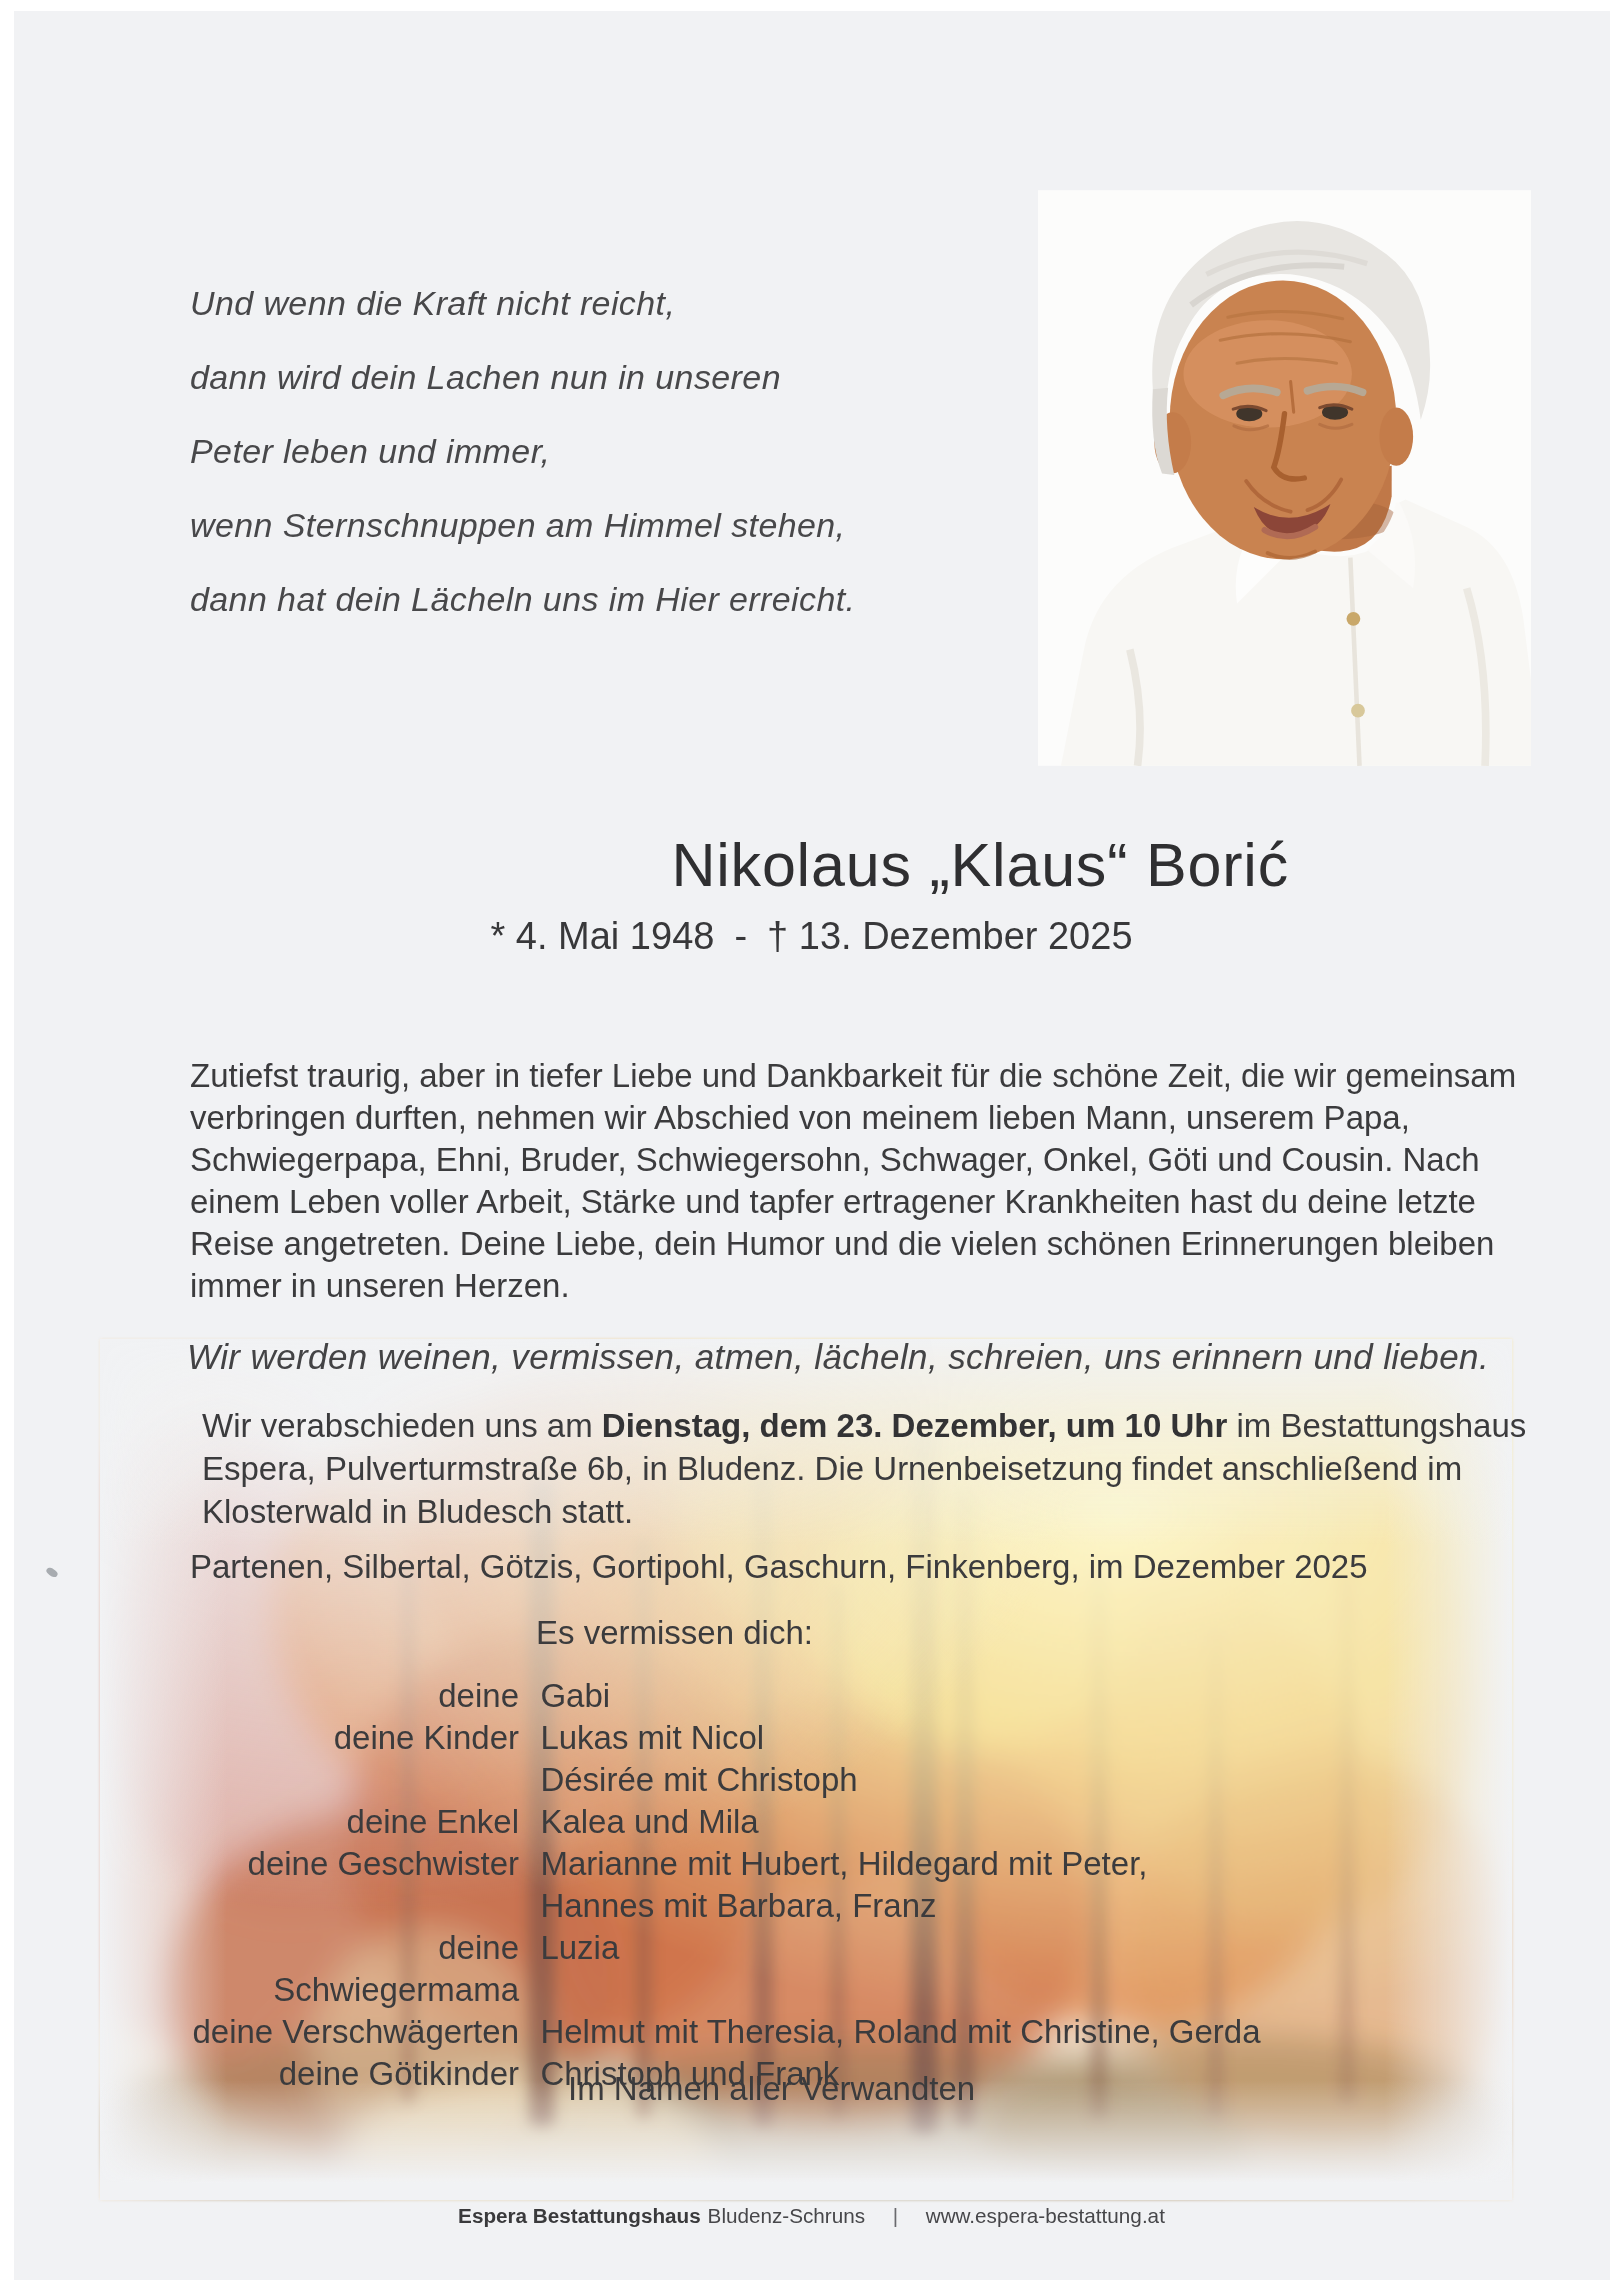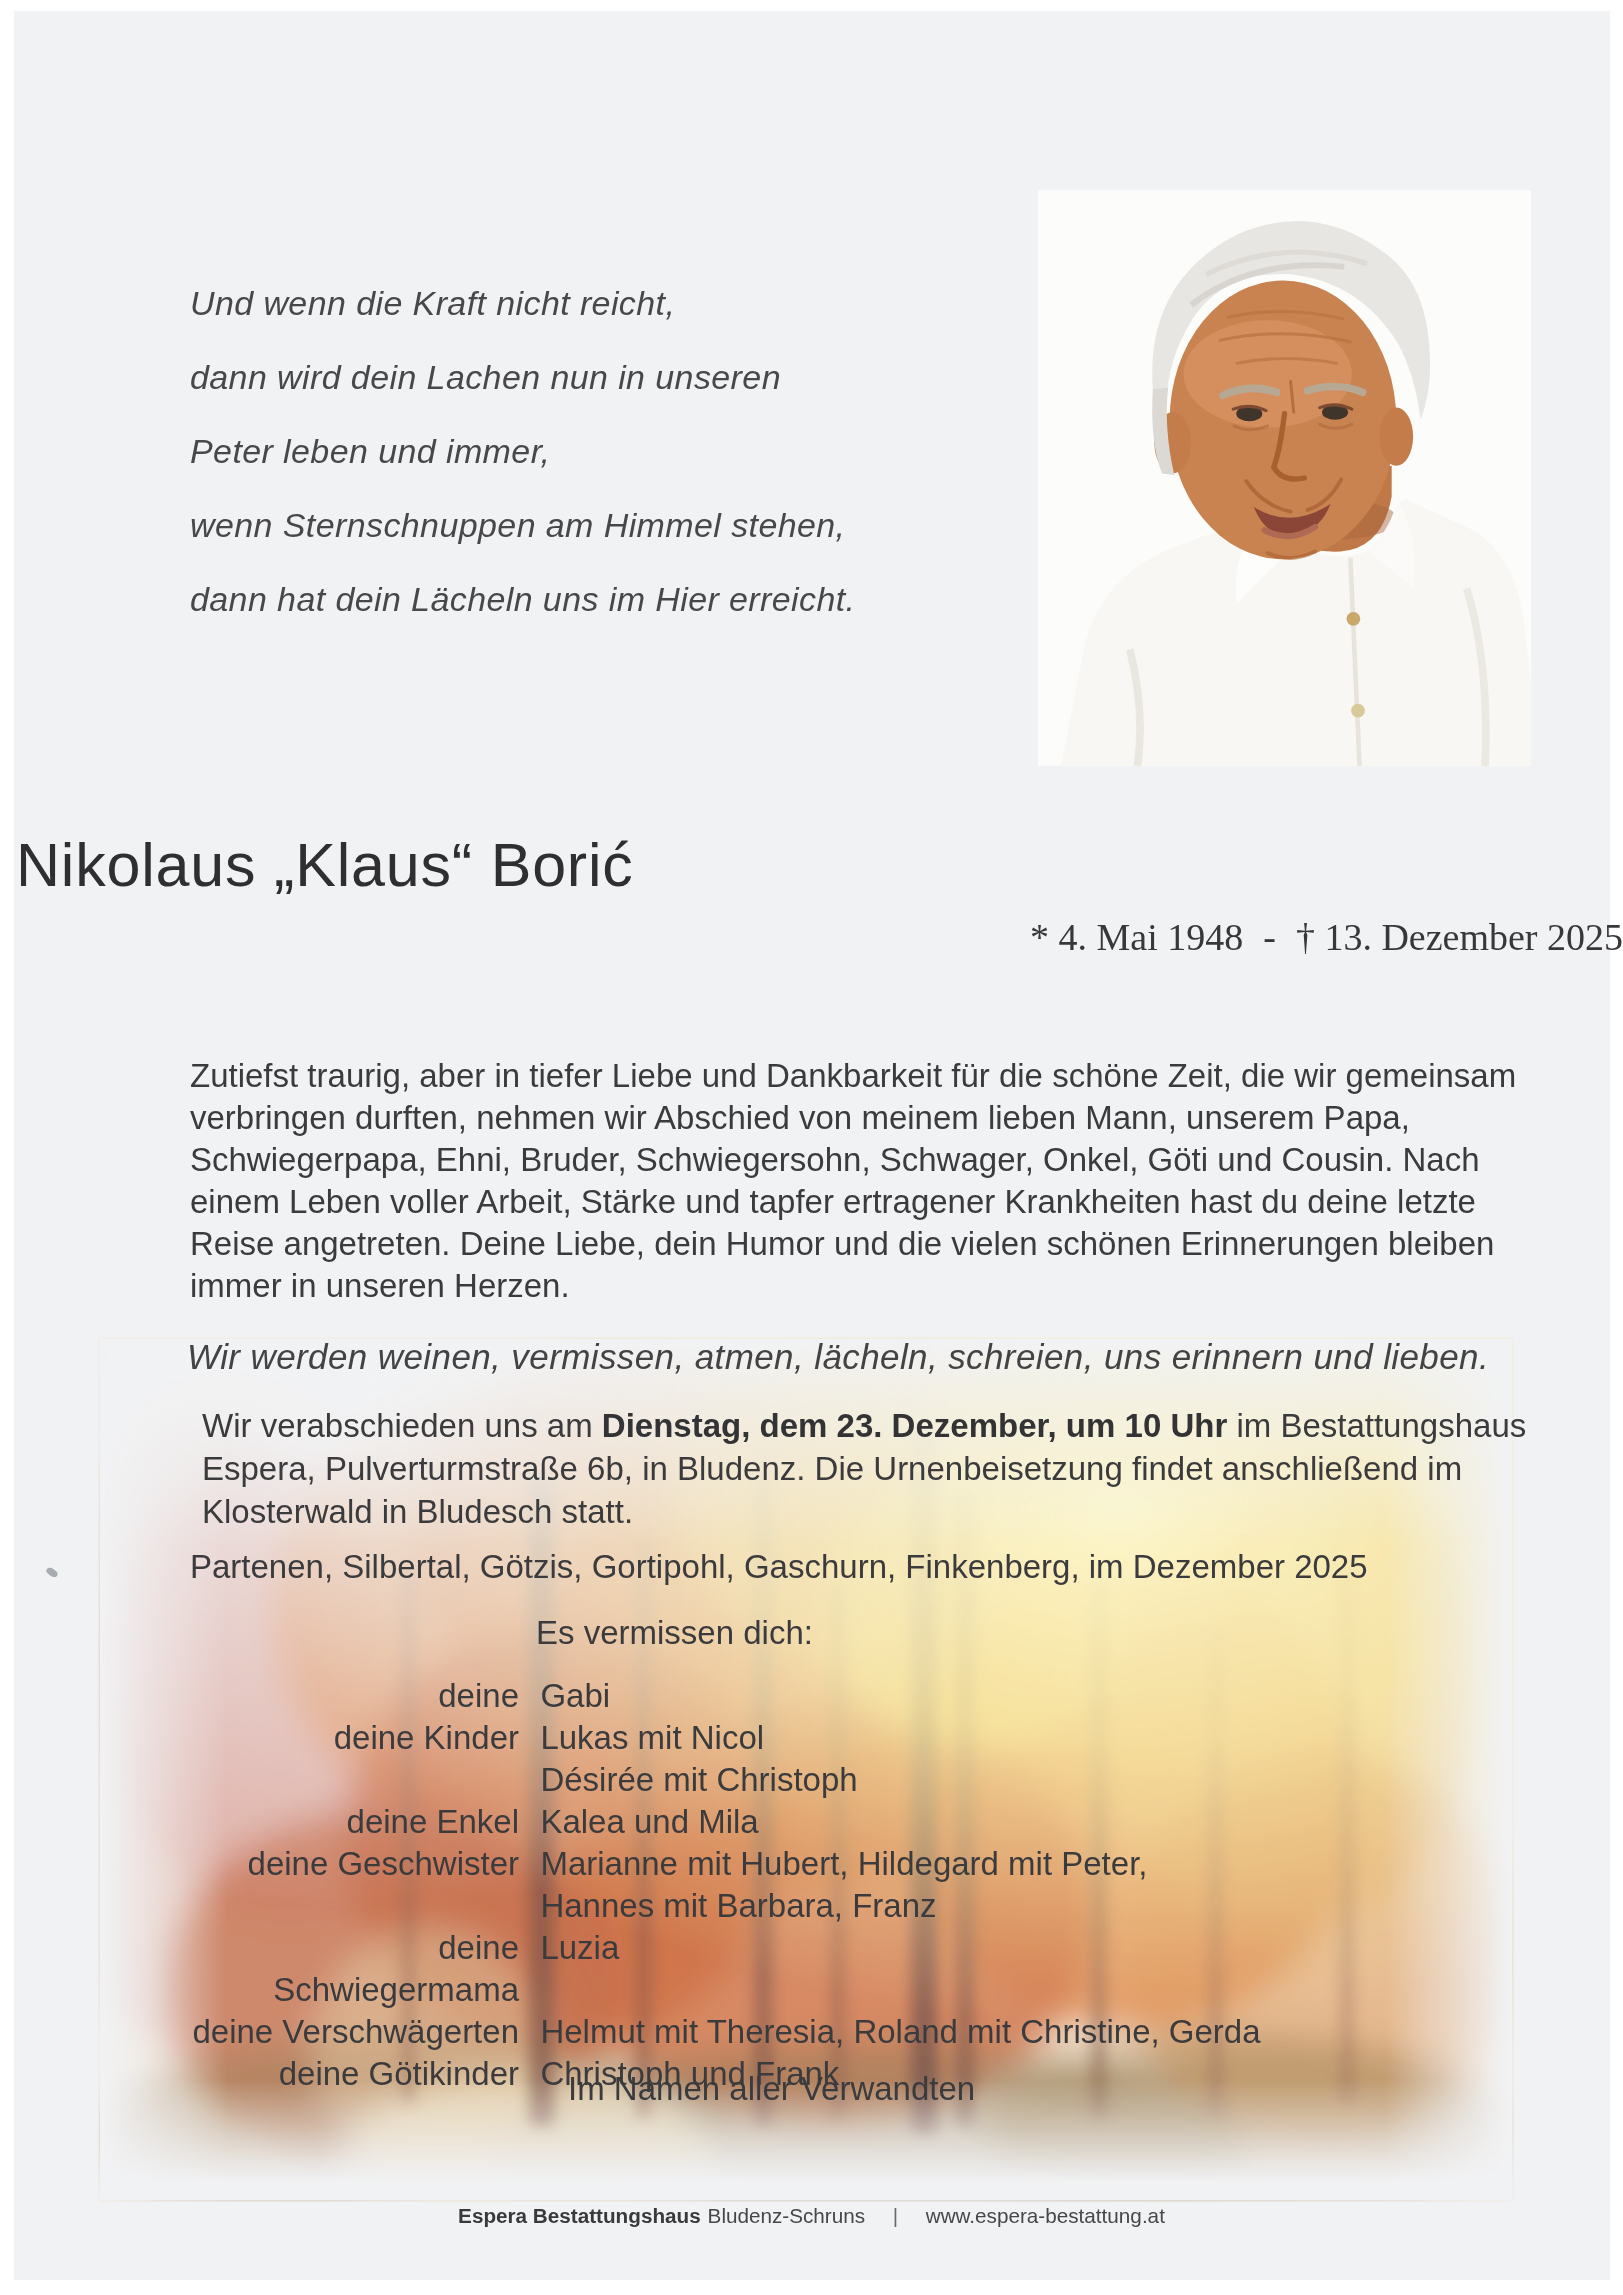--- a/index.html
+++ b/index.html
@@ -15,24 +15,24 @@
 
   
   .poem{left:190px;top:266px;font-size:34px;font-style:italic;line-height:74px;color:#48484a;letter-spacing:0.4px;}
   .poem-line{white-space:nowrap;}
 
   
   .portrait{position:absolute;left:1038px;top:190px;width:493px;height:576px;z-index:2;}
   .portrait svg{display:block;width:100%;height:100%;}
 
   
-  .name{left:16px;top:830px;width:1289px;text-align:left;font-size:61px;font-weight:400;
+  .name{left:0;top:830px;width:1289px;text-align:right;font-size:61px;font-weight:400;
         color:#2f2f31;letter-spacing:0.8px;margin:0;}
-  .dates{left:0;top:915px;width:1623px;display:flex;justify-content:flex-end;gap:20px;
-         font-size:38px;color:#38383a;font-family:Liberation Serif, serif;}
+  .dates{left:0;top:915px;width:1623px;display:flex;justify-content:center;gap:20px;
+         font-size:38px;color:#38383a;}
 
   
   .obit{left:190px;top:1055px;font-size:33px;line-height:42px;}
   .tline{white-space:nowrap;}
 
   
   .quote{left:187px;top:1337px;font-size:35px;font-style:italic;color:#434345;white-space:nowrap;letter-spacing:0.4px;}
 
   
   .farewell{left:190px;top:1404px;font-size:33px;line-height:43px;margin-left:12px;}

